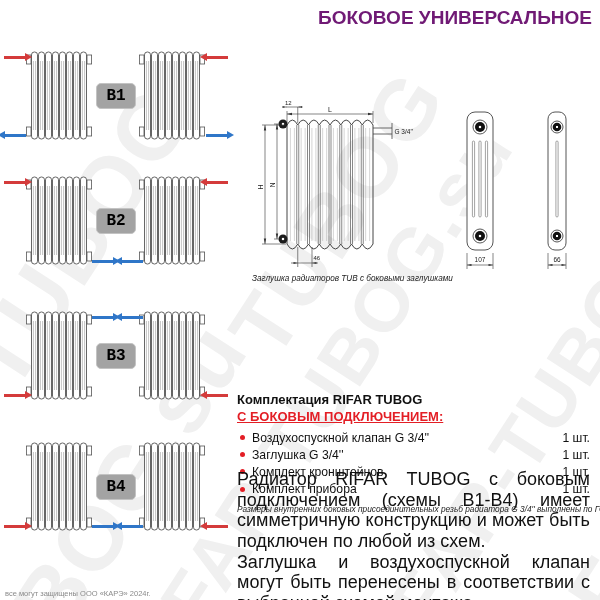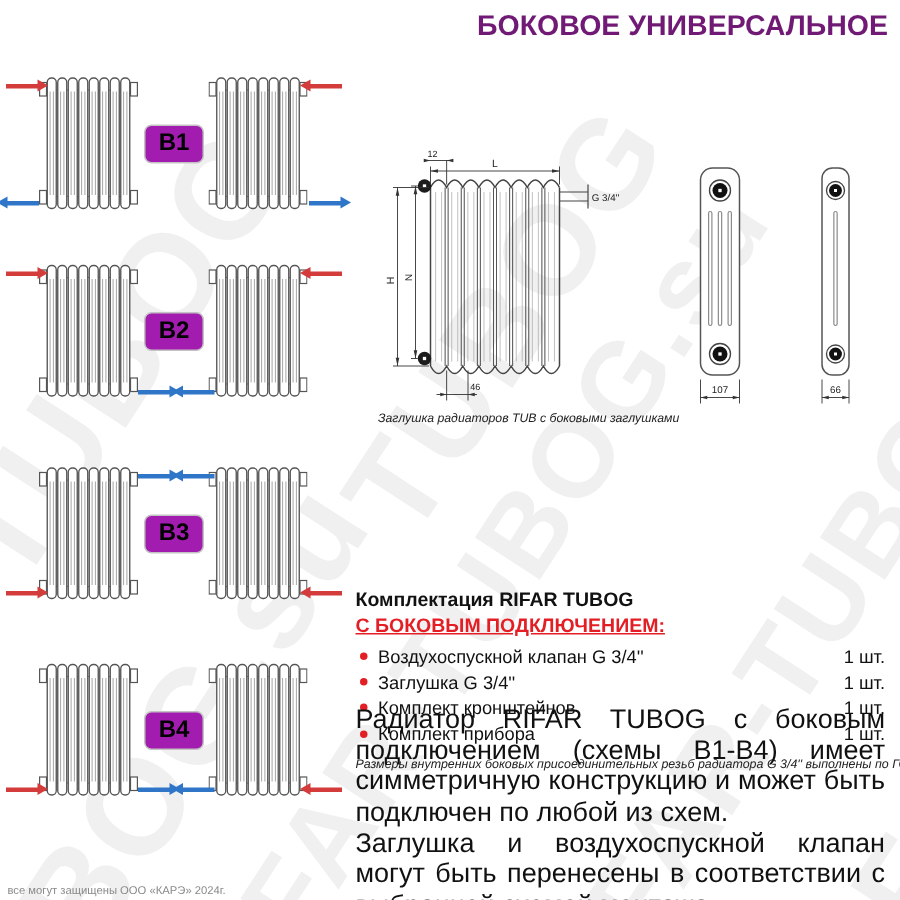--- a/index.html
+++ b/index.html
@@ -11,23 +11,23 @@
   .wm{position:absolute;font-weight:bold;color:#f0f0f0;white-space:nowrap;
       transform-origin:0 0;transform:rotate(-57deg);z-index:0;letter-spacing:2px;}
   
   .content{position:absolute;inset:0;z-index:1;}
   .page-title{position:absolute;right:8px;top:7px;text-align:right;
       font-weight:800;font-size:19px;line-height:1.16;color:#701a75;}
   
   .scheme{position:absolute;left:0;width:232px;height:100px;}
   .scheme svg{position:absolute;}
   .blabel{position:absolute;left:96px;top:38px;width:38px;height:24px;
-      border:1px solid #c3c3c3;border-radius:5px;background:#a21caf;
+      border:1px solid #c3c3c3;border-radius:5px;background:#a3a3a3;
       display:flex;align-items:center;justify-content:center;
-      font-weight:bold;font-size:16px;color:#000;}
+      font-weight:bold;font-size:16px;color:#000;font-family:Liberation Mono, monospace;}
   .arr{position:absolute;height:2.5px;width:22px;}
   .arr::after{content:"";position:absolute;right:-6px;top:-3.4px;
       border-left:7px solid;border-top:4.6px solid transparent;border-bottom:4.6px solid transparent;}
   .arr.red{background:#d43b3b}.arr.red::after{border-left-color:#d43b3b}
   .arr.blue{background:#2f76c8}.arr.blue::after{border-left-color:#2f76c8}
   .arr.left{transform:scaleX(-1)}
   
   .plug{fill:#fff;stroke:#555;stroke-width:.8}
   #rsec rect{fill:#fff;stroke:#555;stroke-width:.9}
   #rsec line{stroke:#9a9a9a;stroke-width:.6}

